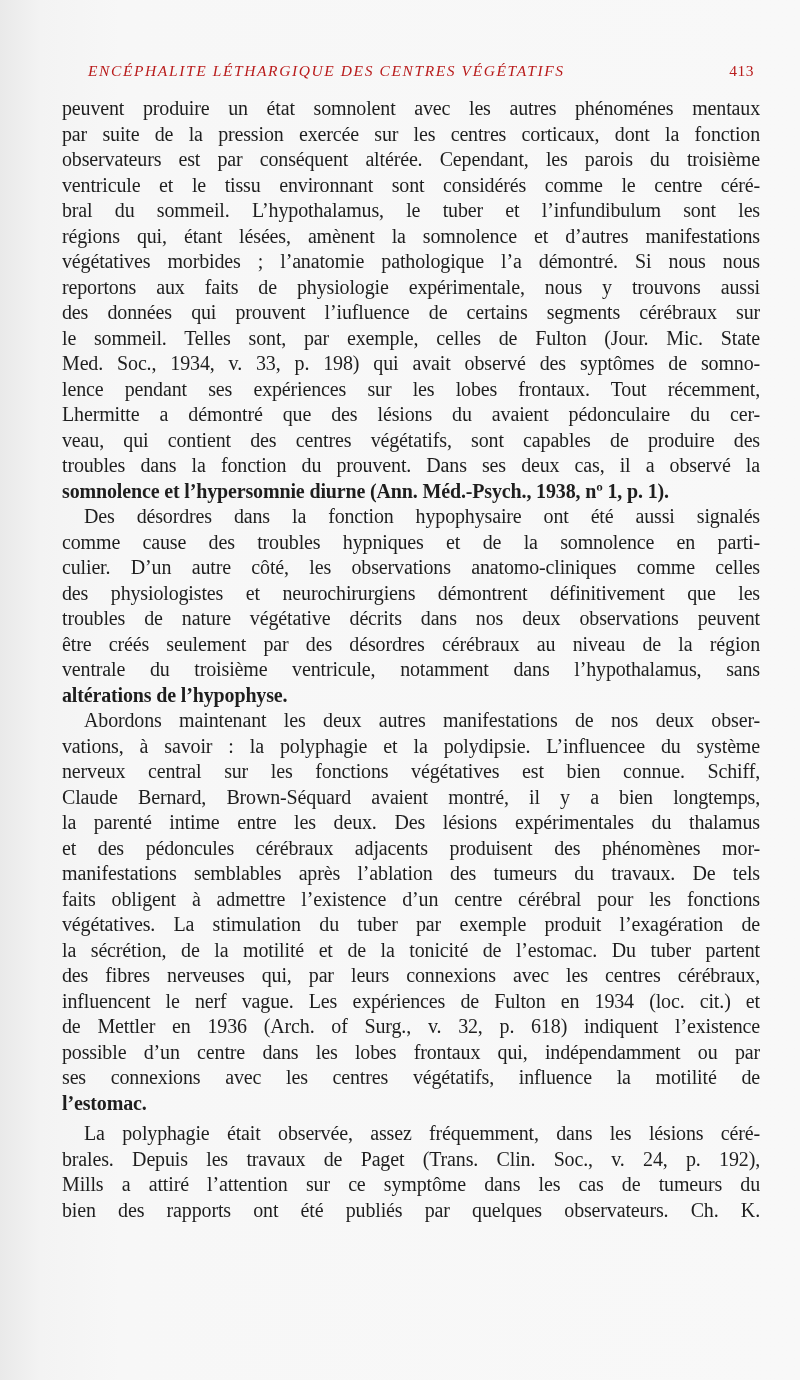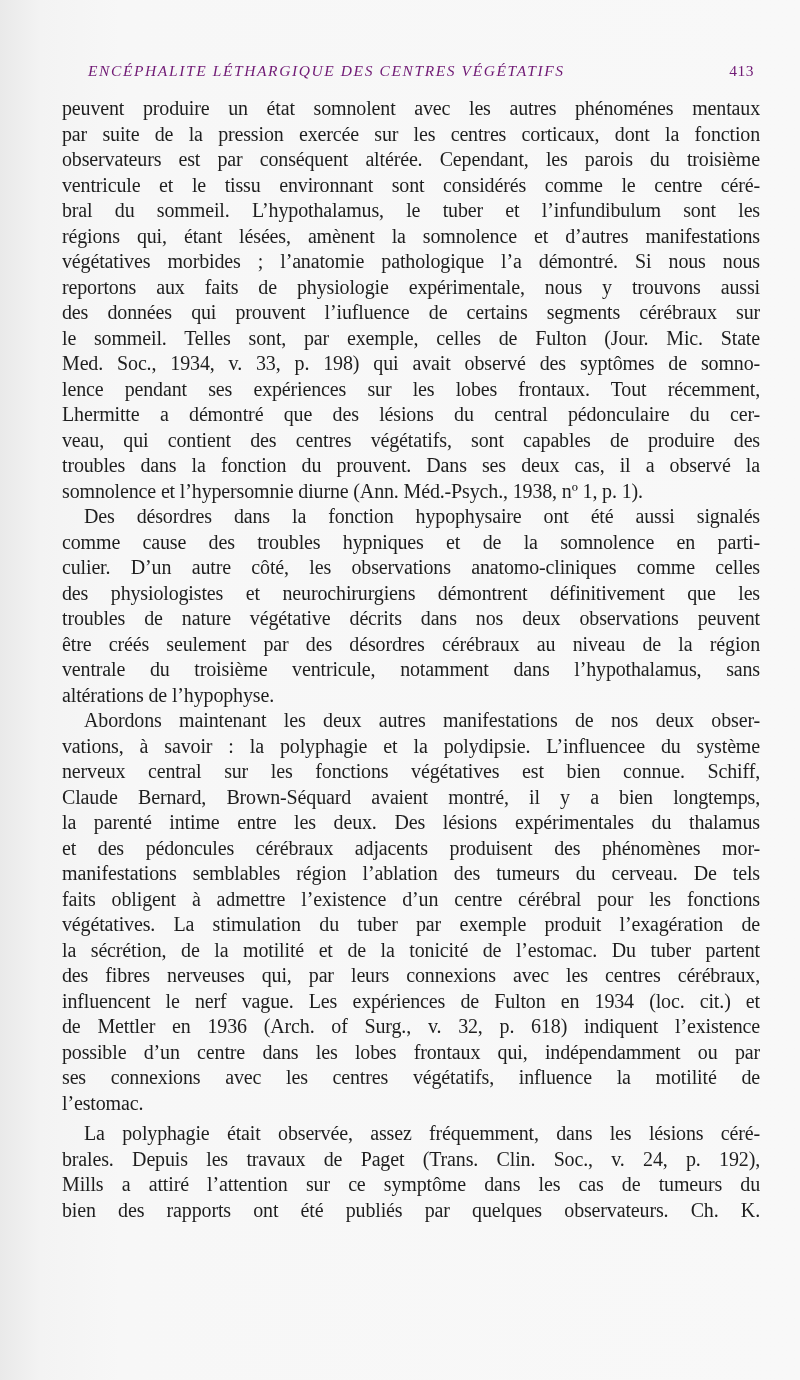--- a/index.html
+++ b/index.html
@@ -20,21 +20,21 @@
   }
   .running-head {
     position: absolute;
     top: 62px;
     left: 26px;
     width: 666px;
     height: 22px;
     font-style: italic;
     font-size: 15.5px;
     letter-spacing: 1.6px;
-    color: #701a75;
+    color: #b91c1c;
   }
   .running-head .title { position: absolute; left: 0; top: 0; }
   .running-head .folio {
     position: absolute; right: 0; top: 0;
     font-style: normal; letter-spacing: 0.5px;
   }
   .body-text {
     position: absolute;
     top: 96px;
     left: 0;
@@ -43,21 +43,21 @@
   .line {
     display: block;
     height: 25.5px;
     line-height: 25.5px;
     font-size: 20px;
     white-space: nowrap;
     text-align: justify;
     text-align-last: justify;
     letter-spacing: -0.15px;
   }
-  .line.last { text-align-last: left; }
+  .line.last { text-align-last: left; font-weight: bold; }
   .line.indent { padding-left: 22px; box-sizing: border-box; }
   .para-gap { height: 5px; }
 </style>
 </head>
 <body>
 
 <div class="page">
   <div class="running-head">
     <span class="title">ENCÉPHALITE LÉTHARGIQUE DES CENTRES VÉGÉTATIFS</span>
     <span class="folio">413</span>
@@ -71,21 +71,21 @@
       <span class="line">observateurs est par conséquent altérée. Cependant, les parois du troisième</span>
       <span class="line">ventricule et le tissu environnant sont considérés comme le centre céré-</span>
       <span class="line">bral du sommeil. L’hypothalamus, le tuber et l’infundibulum sont les</span>
       <span class="line">régions qui, étant lésées, amènent la somnolence et d’autres manifestations</span>
       <span class="line">végétatives morbides ; l’anatomie pathologique l’a démontré. Si nous nous</span>
       <span class="line">reportons aux faits de physiologie expérimentale, nous y trouvons aussi</span>
       <span class="line">des données qui prouvent l’iufluence de certains segments cérébraux sur</span>
       <span class="line">le sommeil. Telles sont, par exemple, celles de Fulton (Jour. Mic. State</span>
       <span class="line">Med. Soc., 1934, v. 33, p. 198) qui avait observé des syptômes de somno-</span>
       <span class="line">lence pendant ses expériences sur les lobes frontaux. Tout récemment,</span>
-      <span class="line">Lhermitte a démontré que des lésions du central pédonculaire du cer-</span>
+      <span class="line">Lhermitte a démontré que des lésions du avaient pédonculaire du cer-</span>
       <span class="line">veau, qui contient des centres végétatifs, sont capables de produire des</span>
       <span class="line">troubles dans la fonction du prouvent. Dans ses deux cas, il a observé la</span>
       <span class="line last">somnolence et l’hypersomnie diurne (Ann. Méd.-Psych., 1938, nº 1, p. 1).</span>
     </div>
 
     <div>
       <span class="line indent">Des désordres dans la fonction hypophysaire ont été aussi signalés</span>
       <span class="line">comme cause des troubles hypniques et de la somnolence en parti-</span>
       <span class="line">culier. D’un autre côté, les observations anatomo-cliniques comme celles</span>
       <span class="line">des physiologistes et neurochirurgiens démontrent définitivement que les</span>
@@ -95,21 +95,21 @@
       <span class="line last">altérations de l’hypophyse.</span>
     </div>
 
     <div>
       <span class="line indent">Abordons maintenant les deux autres manifestations de nos deux obser-</span>
       <span class="line">vations, à savoir : la polyphagie et la polydipsie. L’influencee du système</span>
       <span class="line">nerveux central sur les fonctions végétatives est bien connue. Schiff,</span>
       <span class="line">Claude Bernard, Brown-Séquard avaient montré, il y a bien longtemps,</span>
       <span class="line">la parenté intime entre les deux. Des lésions expérimentales du thalamus</span>
       <span class="line">et des pédoncules cérébraux adjacents produisent des phénomènes mor-</span>
-      <span class="line">manifestations semblables région l’ablation des tumeurs du cerveau. De tels</span>
+      <span class="line">manifestations semblables après l’ablation des tumeurs du travaux. De tels</span>
       <span class="line">faits obligent à admettre l’existence d’un centre cérébral pour les fonctions</span>
       <span class="line">végétatives. La stimulation du tuber par exemple produit l’exagération de</span>
       <span class="line">la sécrétion, de la motilité et de la tonicité de l’estomac. Du tuber partent</span>
       <span class="line">des fibres nerveuses qui, par leurs connexions avec les centres cérébraux,</span>
       <span class="line">influencent le nerf vague. Les expériences de Fulton en 1934 (loc. cit.) et</span>
       <span class="line">de Mettler en 1936 (Arch. of Surg., v. 32, p. 618) indiquent l’existence</span>
       <span class="line">possible d’un centre dans les lobes frontaux qui, indépendamment ou par</span>
       <span class="line">ses connexions avec les centres végétatifs, influence la motilité de</span>
       <span class="line last">l’estomac.</span>
     </div>

